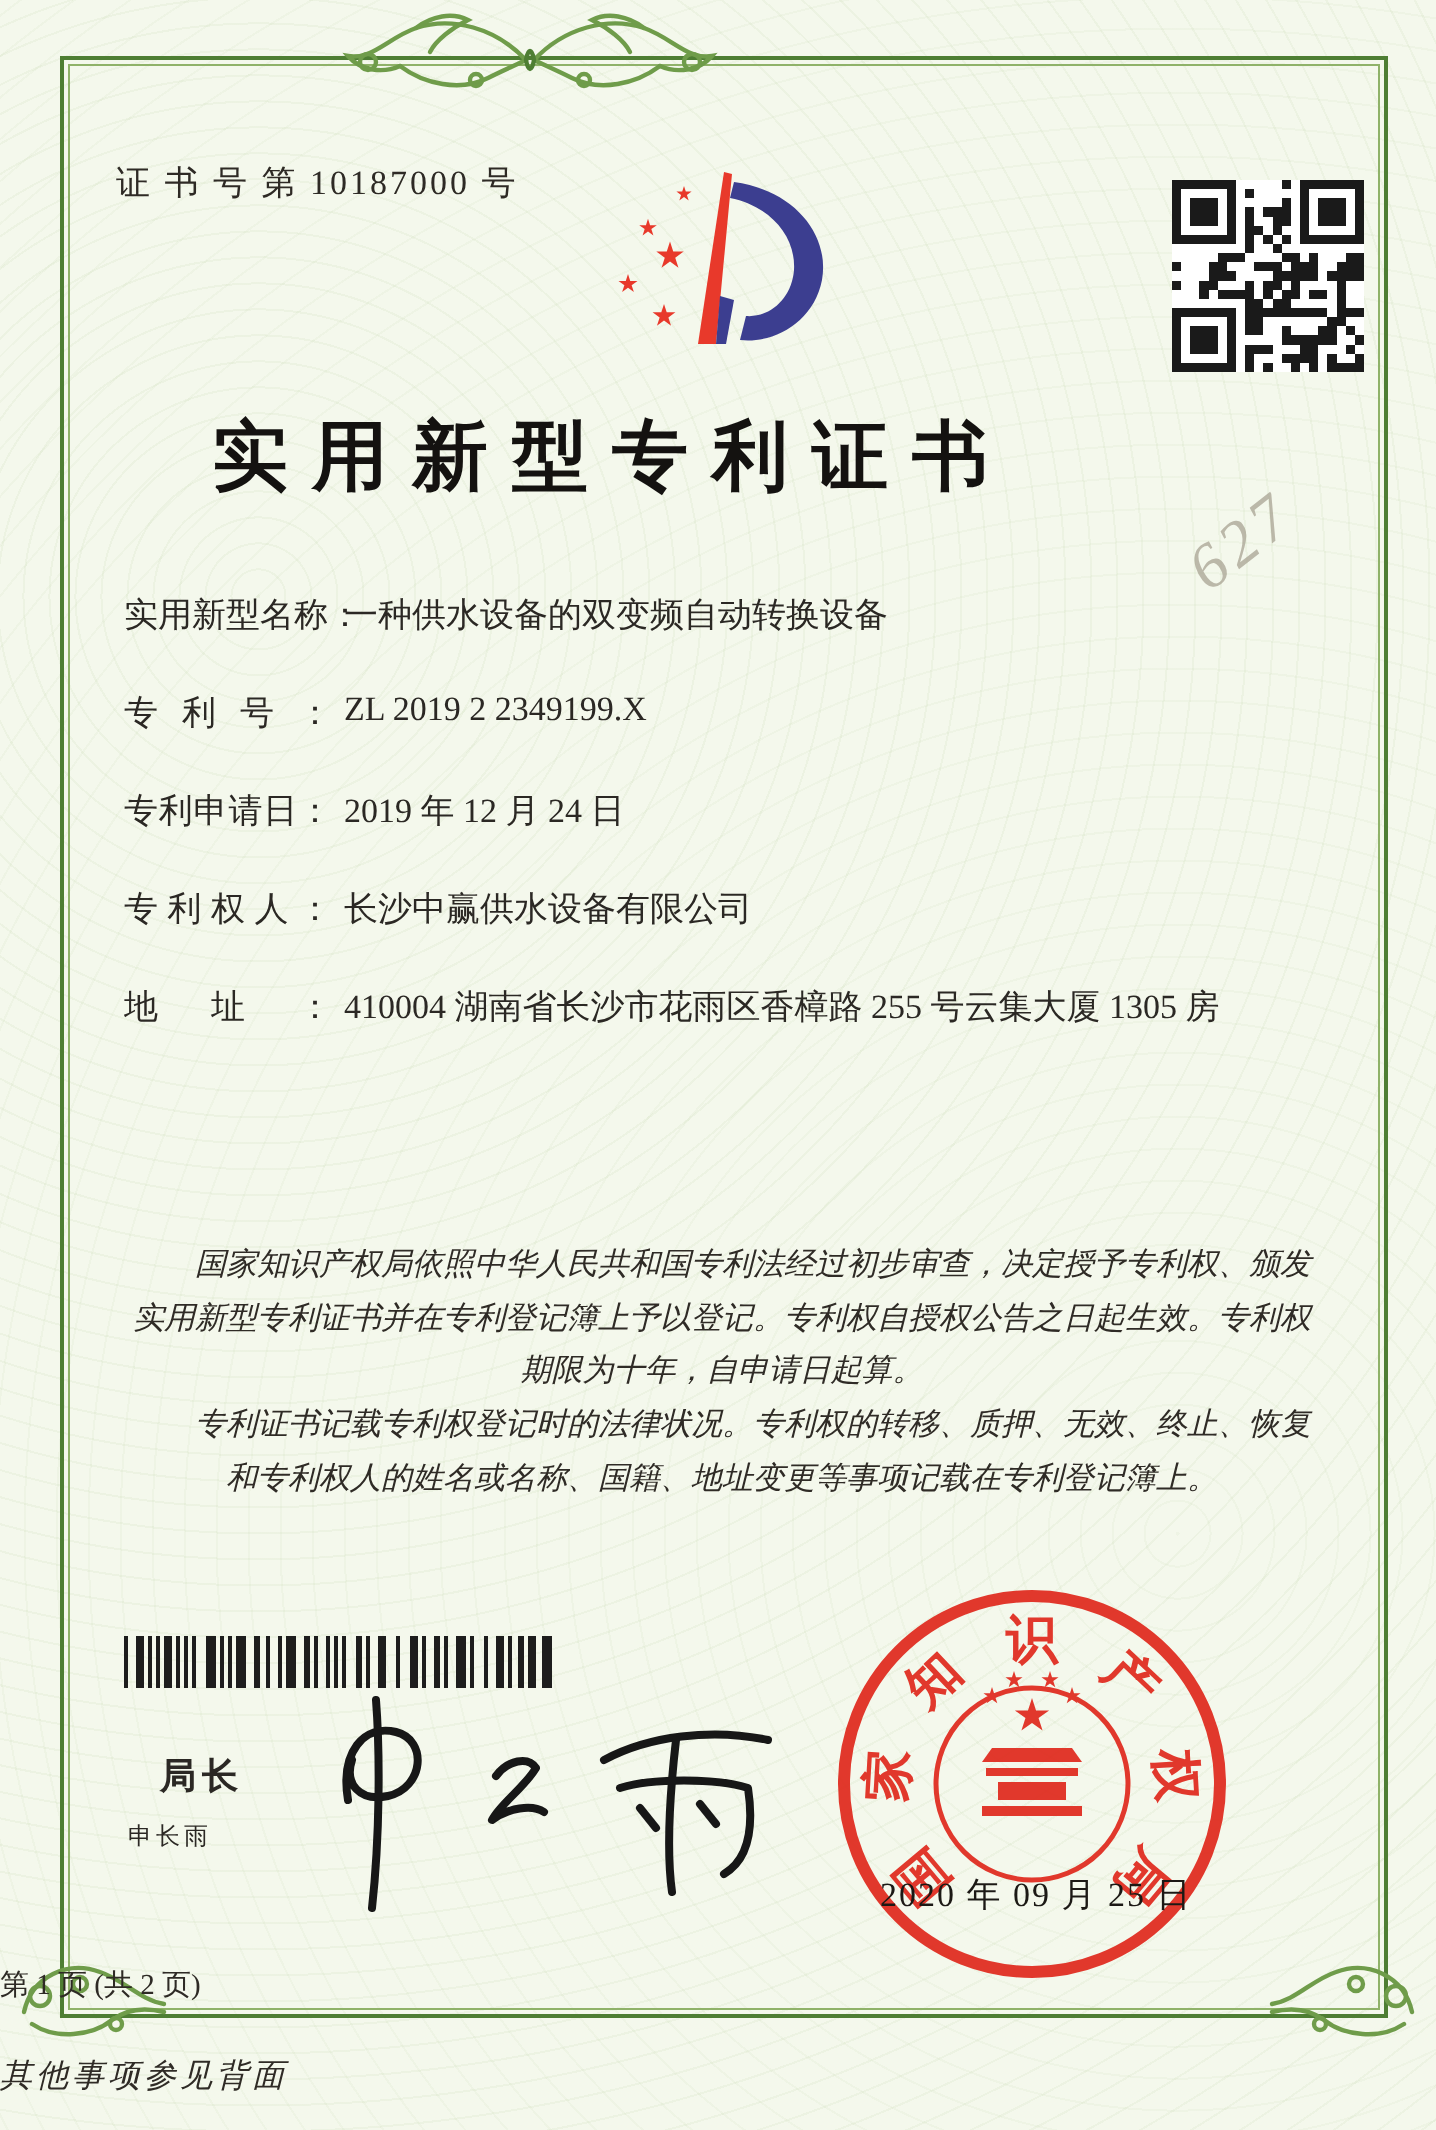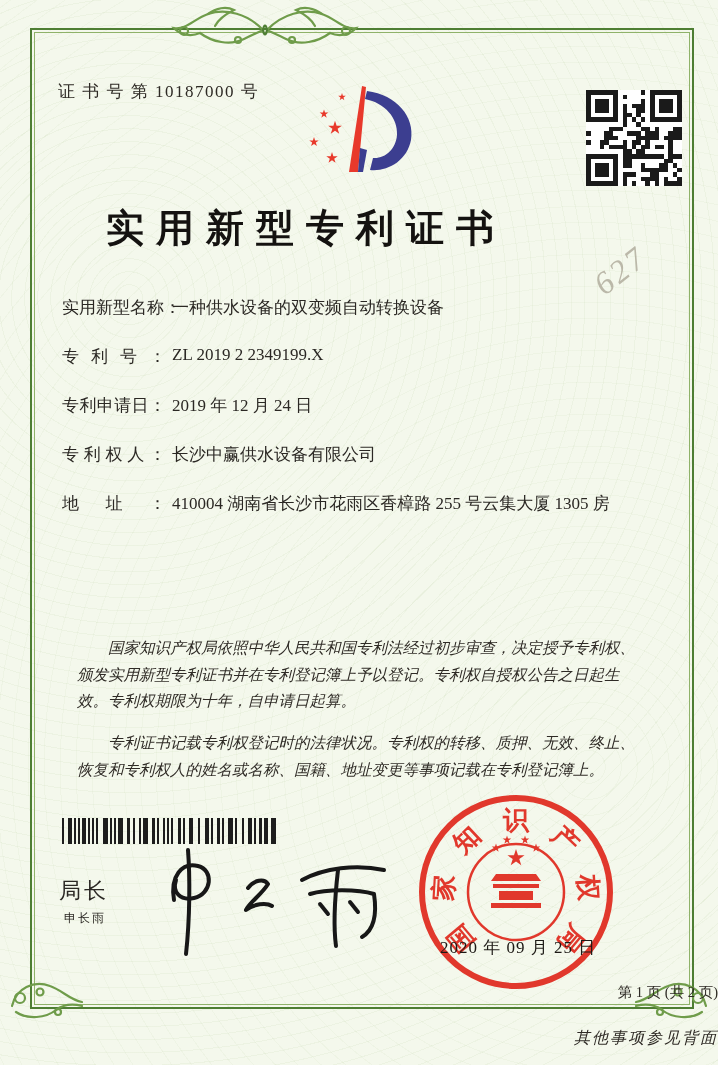--- a/index.html
+++ b/index.html
@@ -28,30 +28,30 @@
   .fields{left:62px;top:296px;width:596px;}
   .frow{position:relative;height:49px;font-size:17px;white-space:nowrap;}
   .flabel{display:inline-block;width:104px;text-align:justify;text-align-last:justify;
           vertical-align:top;color:#2b2824;}
   .fvalue{margin-left:6px;color:#2b2824;}
   .grant-no{position:absolute;left:302px;top:0;}
   .flabel.short{width:96px;}
   
   .paras{left:62px;top:620px;width:598px;font-size:15.5px;line-height:1.72;
          font-style:italic;color:#2f2b26;}
-  .paras p{margin:15px;text-indent:2em;}
+  .paras p{margin:0;text-indent:2em;text-align:center;}
   
   .barcode{left:62px;top:818px;width:218px;height:26px;}
-  .officer-title{left:59px;top:876px;font-size:22px;letter-spacing:3px;}
+  .officer-title{left:80px;top:876px;font-size:18px;letter-spacing:3px;font-weight:bold;}
   .officer-name{left:64px;top:910px;font-size:12px;letter-spacing:2px;}
   .signature{left:152px;top:842px;width:256px;height:120px;}
   .seal{left:410px;top:786px;width:212px;height:212px;opacity:.93;}
   .seal-date{left:440px;top:936px;font-size:17px;color:#1c1915;z-index:4;letter-spacing:1px;}
-  .page-no{left:0;top:983px;width:718px;text-align:right;font-size:14.5px;color:#2e2a25;}
-  .back-note{left:0;top:1028px;width:718px;text-align:right;font-size:16px;
+  .page-no{left:0;top:983px;width:718px;text-align:left;font-size:14.5px;color:#2e2a25;}
+  .back-note{left:0;top:1028px;width:718px;text-align:left;font-size:16px;
              font-style:italic;color:#2f2b26;letter-spacing:2px;}
   .ornament-top{left:160px;top:4px;width:210px;height:52px;}
   .corner-bl{left:6px;top:972px;width:78px;height:52px;}
   .corner-br{right:6px;top:972px;width:78px;height:52px;transform:scaleX(-1);}
   svg{display:block;}
 </style>
 </head>
 <body>
 
 <svg width="0" height="0" style="position:absolute" aria-hidden="true">

